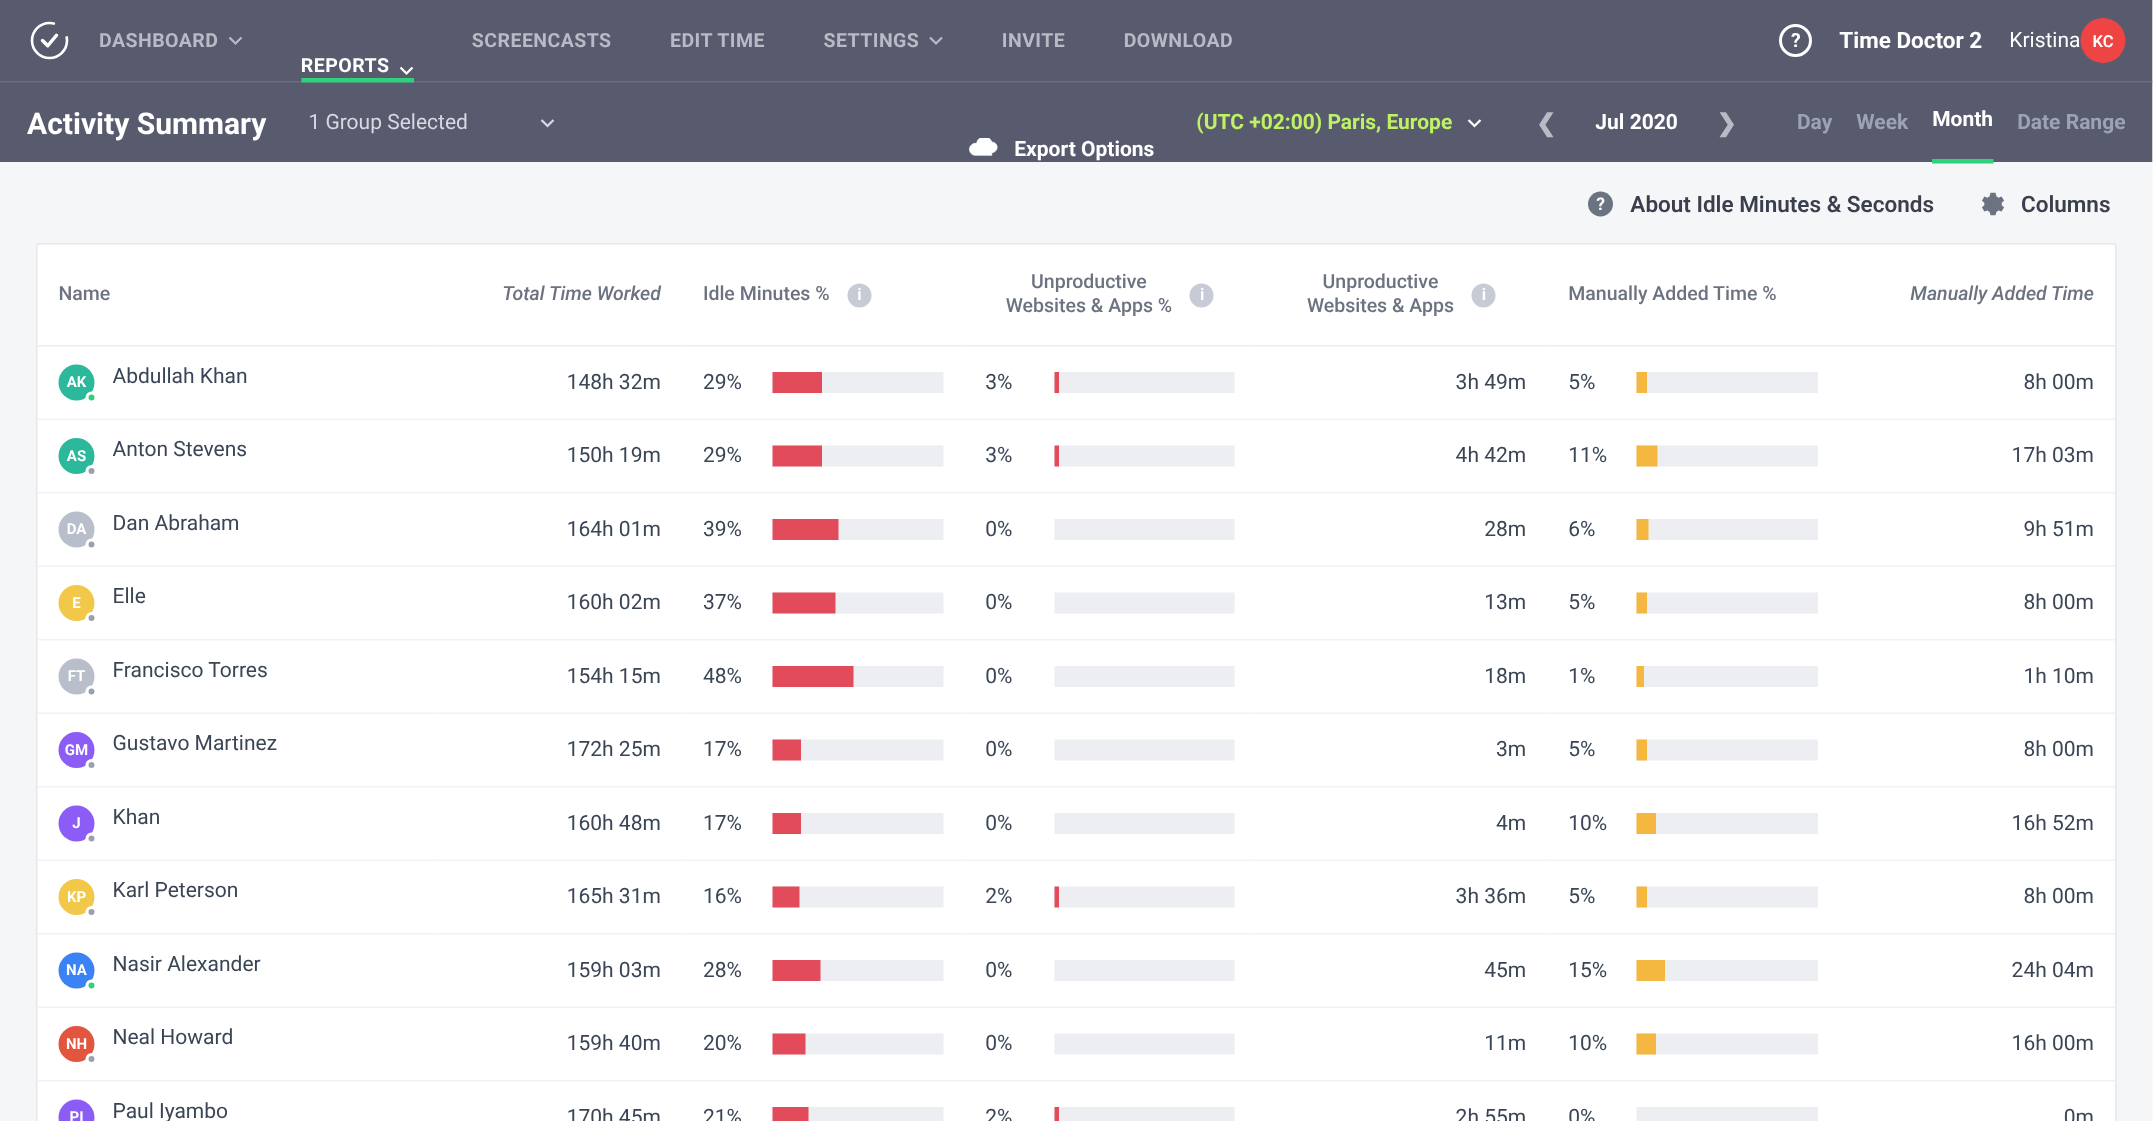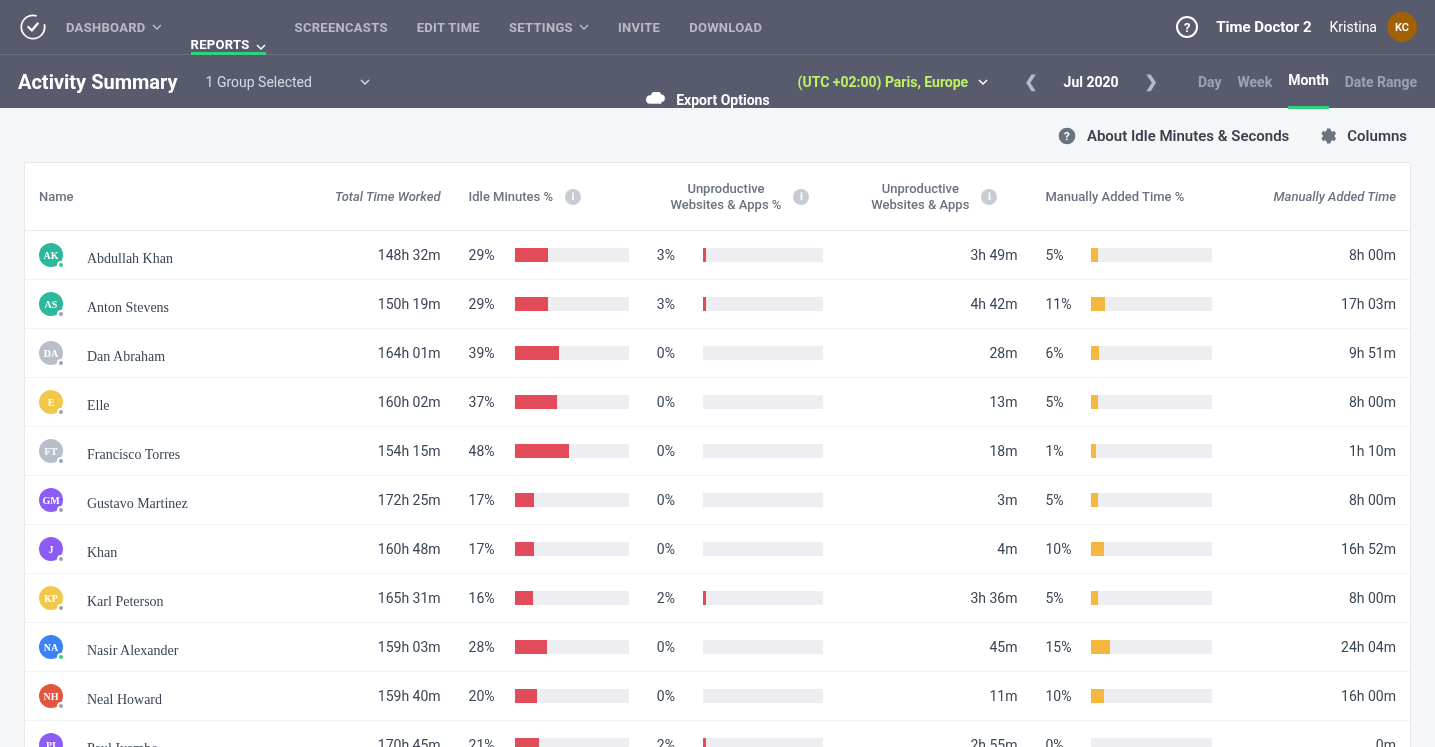--- a/index.html
+++ b/index.html
@@ -14,33 +14,33 @@
     display: flex;
     align-items: center;
     padding: 0 18px;
     height: 54px;
   }
   .logo {
     width: 30px; height: 30px; margin-right: 18px;
     display: flex; align-items: center; justify-content: center;
   }
   .logo svg { width: 28px; height: 28px; }
-  .nav-items { display: flex; gap: 29px; align-items: center; height: 100%; }
+  .nav-items { display: flex; gap: 39px; align-items: center; height: 100%; }
   .nav-item {
     color: #b8bac5; font-weight: 700; font-size: 13px; letter-spacing: .3px;
     display: flex; align-items: center; gap: 6px; height: 100%;
     cursor: pointer;
   }
   .nav-item.active { color: #fff; border-bottom: 3px solid #2fd27a; margin-bottom: -1px; align-items: flex-end; }
   .chevron-down { width: 10px; height: 10px; }
   .topnav-right { margin-left: auto; display: flex; align-items: center; gap: 18px; color: #fff; }
   .help-circle { width: 22px; height: 22px; border: 2px solid #fff; border-radius: 50%; display:flex; align-items:center; justify-content:center; font-size:13px; font-weight:700; color:#fff; }
   .brand { font-weight: 700; font-size: 15px; }
-  .user { font-size: 14px; display:flex; align-items:center; gap:10px; }
-  .user-avatar { width: 30px; height: 30px; border-radius:50%; background:#a16207; color:#fff; display:flex; align-items:center; justify-content:center; font-size:11px; font-weight:600; }
+  .user { font-size: 14px; display:flex; align-items:center; }
+  .user-avatar { width: 30px; height: 30px; border-radius:50%; background:#ef4444; color:#fff; display:flex; align-items:center; justify-content:center; font-size:11px; font-weight:600; }
 
   .subbar {
     background: #585b6e;
     border-top: 1px solid #6b6e80;
     display: flex; align-items: center;
     height: 54px; padding: 0 18px;
   }
   .page-title { color:#fff; font-size:20px; font-weight:700; margin-right: 28px; }
   .group-select { color:#d5dae3; font-size:14px; display:flex; align-items:center; gap:48px; cursor:pointer; margin-right: 28px; }
   .subbar-center { margin-left:auto; display:flex; align-items:center; gap:28px; }
@@ -73,21 +73,21 @@
     white-space: nowrap;
   }
   thead th.center { text-align:center; }
   thead th.right { text-align:right; }
   tbody td {
     padding: 12px 14px; border-top:1px solid #f0f2f5;
     font-size:14px; color:#3a4556;
     vertical-align: middle;
   }
   tbody td.right { text-align:right; }
-  .name-cell { display:flex; align-items:flex-end; gap:24px;font-family:Liberation Serif, serif; }
+  .name-cell { display:flex; align-items:flex-start; gap:12px; }
   .avatar-sm { width:24px; height:24px; border-radius:50%; display:flex; align-items:center; justify-content:center; color:#fff; font-size:10px; font-weight:700; position:relative; }
   .status-dot { position:absolute; bottom:-2px; right:-2px; width:8px; height:8px; border-radius:50%; background:#9aa0ad; border:2px solid #fff; }
   .status-dot.green { background:#2fd27a; }
   .bar-cell { display:flex; align-items:center; gap:10px; }
   .pct { width:36px; text-align:left; }
   .bar { flex:1; height:14px; background:#edeef2; position:relative; min-width:110px; }
   .bar .fill { position:absolute; top:0; left:0; bottom:0; }
   .fill.red { background:#e24b5a; }
   .fill.orange { background:#f4b740; }
   .info-icon { display:inline-flex; width:16px; height:16px; border-radius:50%; background:#c6cbd6; color:#fff; align-items:center; justify-content:center; font-size:11px; font-weight:700; margin-left:6px; }

